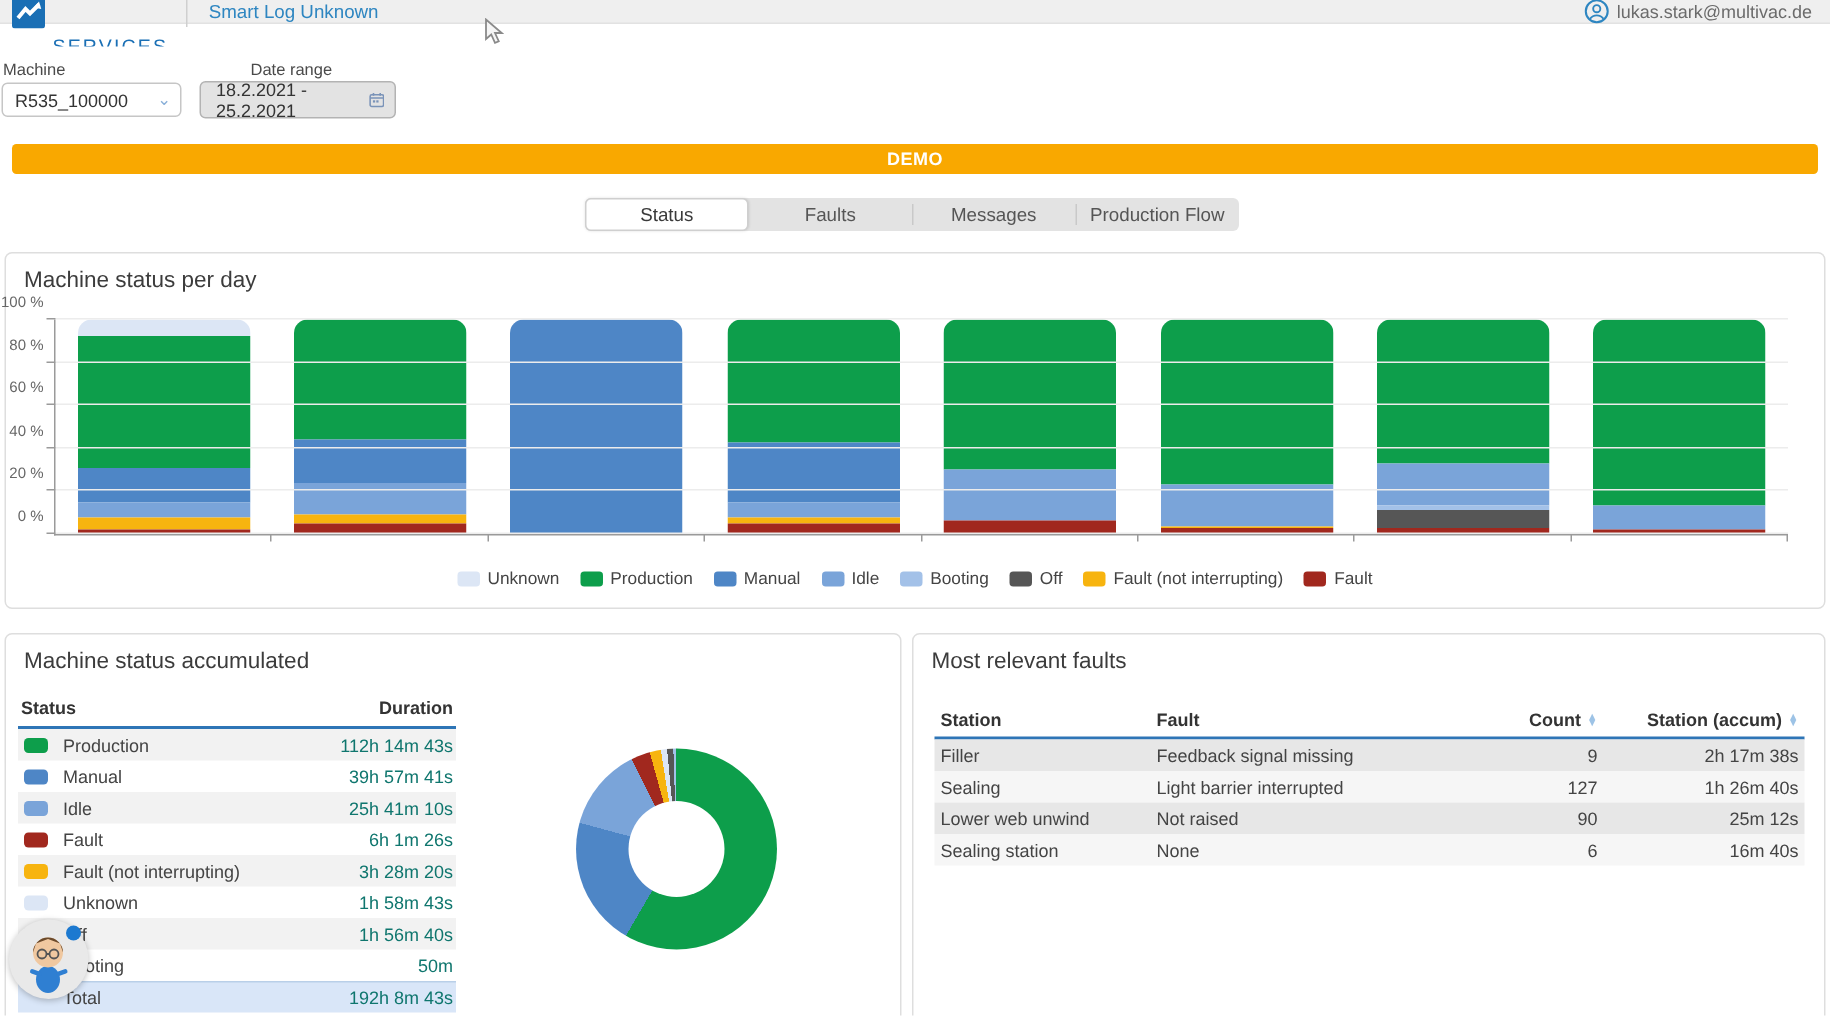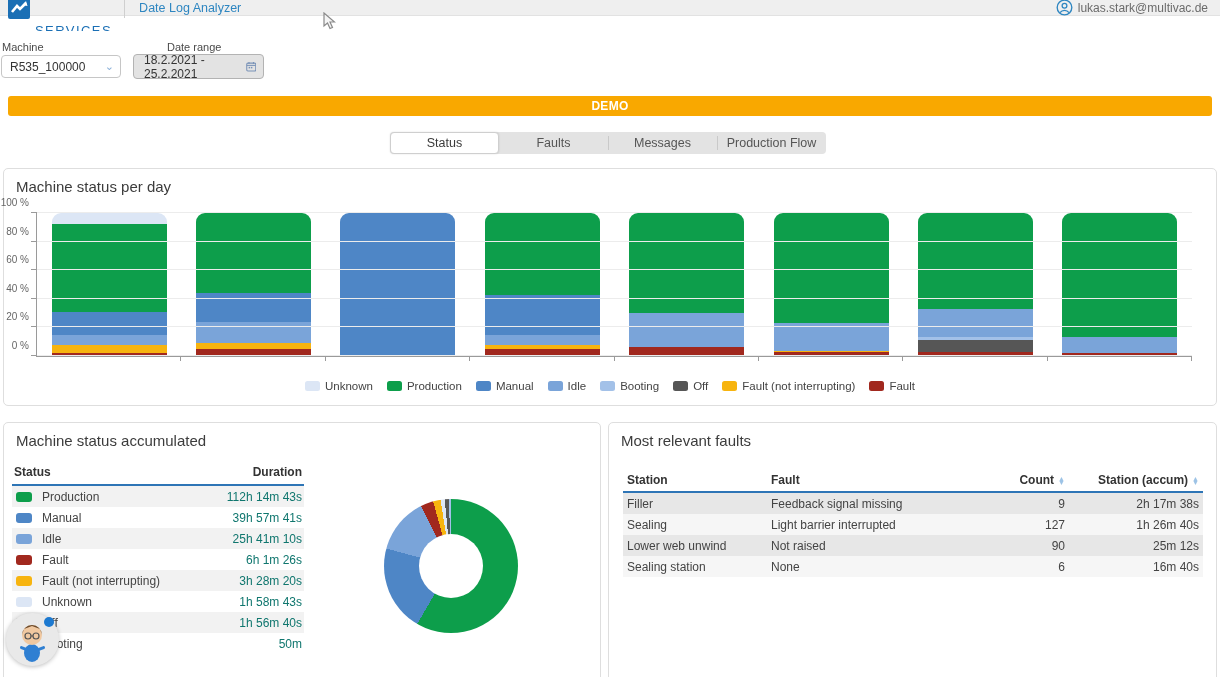--- a/index.html
+++ b/index.html
@@ -122,21 +122,21 @@
       <rect x="0" y="0" width="22" height="22" rx="2" fill="#1a6fb5"></rect>
       <polyline points="4,15 9,9 12,12 18,6" fill="none" stroke="#fff" stroke-width="2.6"></polyline>
       <polygon points="18,4 19.5,9 14.5,8" fill="#fff"></polygon>
     </svg>
     <div class="logo-text">
       <div class="l1">SMART</div>
       <div class="l2">SERVICES</div>
     </div>
   </div>
   <div class="topbar-divider"></div>
-  <div class="app-title">Date Log Analyzer</div>
+  <div class="app-title">Smart Log Unknown</div>
   <div class="user">
     <svg width="17" height="17" viewBox="0 0 20 20">
       <circle cx="10" cy="10" r="8.6" fill="none" stroke="#2e86c1" stroke-width="1.6"></circle>
       <circle cx="10" cy="8" r="2.8" fill="none" stroke="#2e86c1" stroke-width="1.5"></circle>
       <path d="M4.7 16 A 6.5 6.5 0 0 1 15.3 16" fill="none" stroke="#2e86c1" stroke-width="1.5"></path>
     </svg>
     <span>lukas.stark@multivac.de</span>
   </div>
 </div>
 
@@ -343,20 +343,24 @@
         </div>
         <div class="accum-row">
           <span class="sw" style="background: rgb(86, 86, 86);"></span>
           <span>Off</span>
           <span class="dur">1h 56m 40s</span>
         </div>
         <div class="accum-row">
           <span class="sw" style="background: rgb(163, 193, 232);"></span>
           <span>Booting</span>
           <span class="dur">50m</span>
+        </div>
+        <div class="accum-row total">
+          <span class="name">Total</span>
+          <span class="dur">192h 8m 43s</span>
         </div>
       </div>
   </div>
   <div class="donut" id="donut" style="background: conic-gradient(rgb(13, 158, 75) 0deg, rgb(13, 158, 75) 210.24deg, rgb(78, 134, 198) 210.24deg, rgb(78, 134, 198) 285.12deg, rgb(122, 164, 217) 285.12deg, rgb(122, 164, 217) 333.36deg, rgb(161, 40, 30) 333.36deg, rgb(161, 40, 30) 344.52deg, rgb(247, 180, 15) 344.52deg, rgb(247, 180, 15) 351deg, rgb(220, 230, 245) 351deg, rgb(220, 230, 245) 354.6deg, rgb(86, 86, 86) 354.6deg, rgb(86, 86, 86) 358.2deg, rgb(163, 193, 232) 358.2deg, rgb(163, 193, 232) 360deg);"></div>
 </div>
 
 <div class="panel" id="faults-panel">
   <div class="panel-title">Most relevant faults</div>
   <div class="faults-table">
     <div class="frow head">

